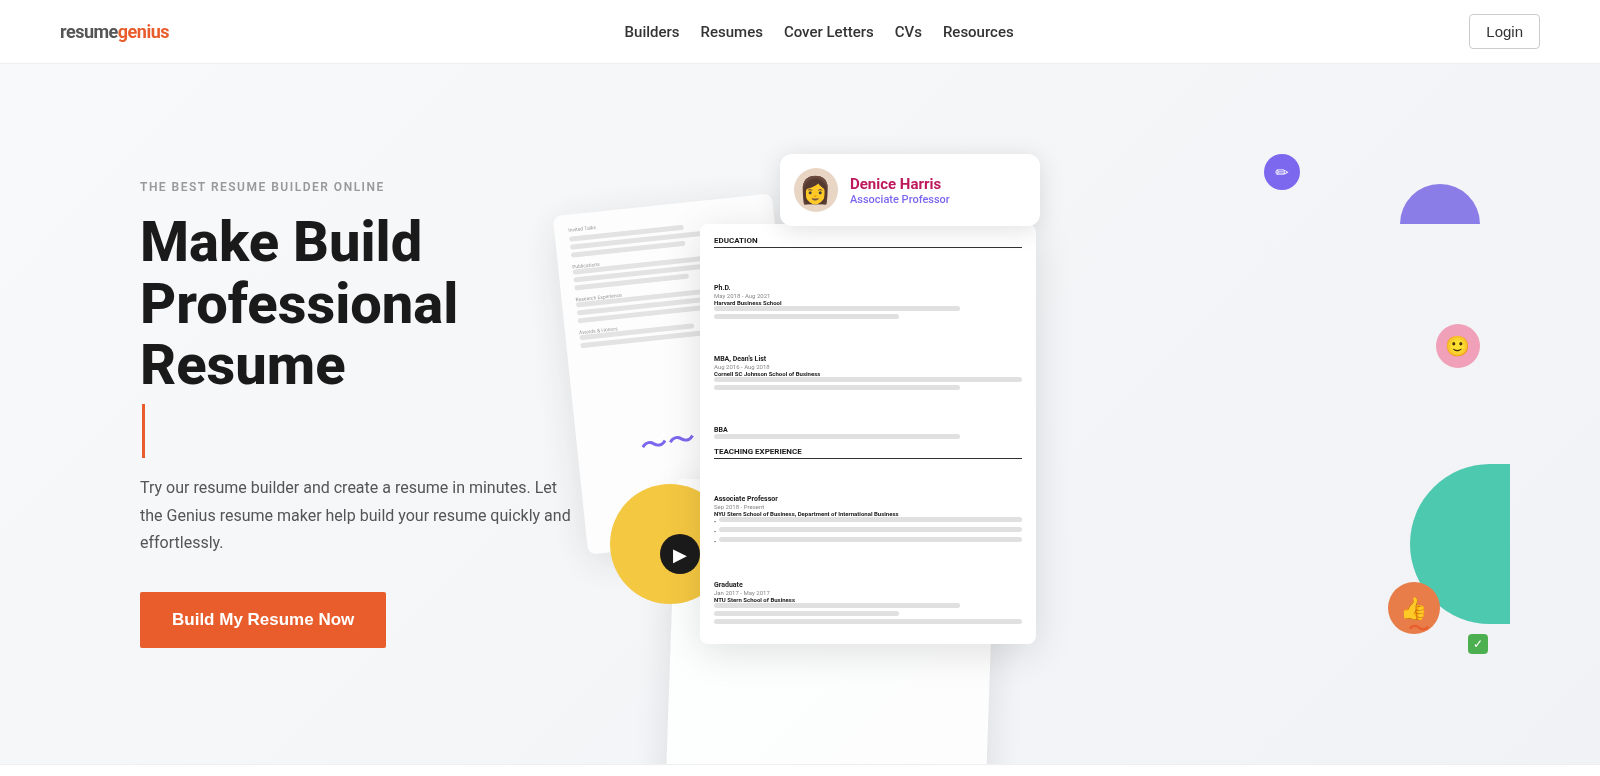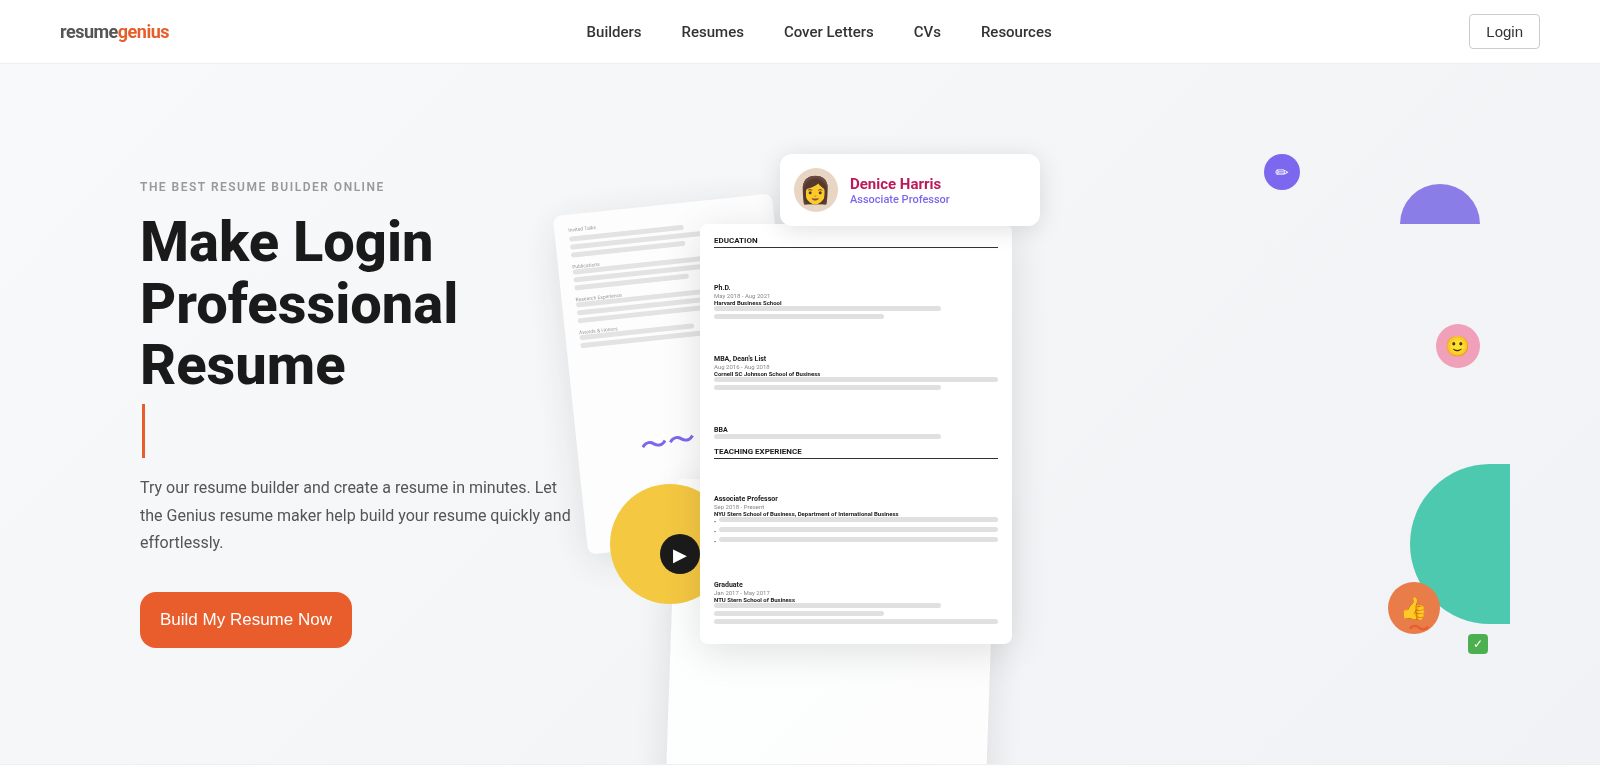--- a/index.html
+++ b/index.html
@@ -20,21 +20,21 @@
     }
     .logo {
       font-size: 18px;
       font-weight: 700;
       letter-spacing: -0.5px;
     }
     .logo-resume { color: #555; }
     .logo-genius { color: #e85d2b; }
     .nav-links {
       display: flex;
-      gap: 40px;
+      gap: 21px;
       list-style: none;
       text-align: right;
     }
     .nav-links li a {
       text-decoration: none;
       color: #333;
       font-size: 15px;
       font-weight: 500;
     }
     .login-btn {
@@ -97,24 +97,24 @@
       font-size: 16px;
       color: #555;
       line-height: 1.7;
       margin-bottom: 36px;
       max-width: 440px;
     }
     .cta-btn {
       background: #e85d2b;
       color: #fff;
       border: none;
-      padding: 18px 20px;
+      padding: 18px 32px;
       font-size: 17px;
-      font-weight: 400;
-      border-radius: 16px;
+      font-weight: 700;
+      border-radius: 2px;
       cursor: pointer;
       transition: background 0.2s;
     }
 
     
     .hero-right {
       flex: 1;
       position: relative;
       height: 580px;
       display: flex;
@@ -124,21 +124,21 @@
 
     
     .resume-card {
       position: absolute;
       background: #fff;
       border-radius: 8px;
       box-shadow: 0 8px 40px rgba(0,0,0,0.12);
       overflow: hidden;
     }
     .resume-main {
-      width: 312px;
+      width: 336px;
       top: 40px;
       left: 100px;
       z-index: 5;
     }
     .resume-back-left {
       width: 220px;
       height: 340px;
       top: 80px;
       left: -10px;
       z-index: 2;
@@ -378,21 +378,21 @@
     <li><a>CVs</a></li>
     <li><a>Resources</a></li>
   </ul>
   <button class="login-btn">Login</button>
 </nav>
 
 <section class="hero">
   <div class="hero-left">
     <p class="hero-eyebrow">THE BEST RESUME BUILDER ONLINE</p>
     <h1 class="hero-title">
-      <span>Make Login</span><br>
+      <span>Make Build</span><br>
       <span>Professional</span><br>
       <span>Resume</span><br>
       <span class="cursor"></span>
     </h1>
     <p class="hero-desc">Try our resume builder and create a resume in minutes. Let the Genius resume maker help build your resume quickly and effortlessly.</p>
     <button class="cta-btn">Build My Resume Now</button>
   </div>
 
   <div class="hero-right">
 

